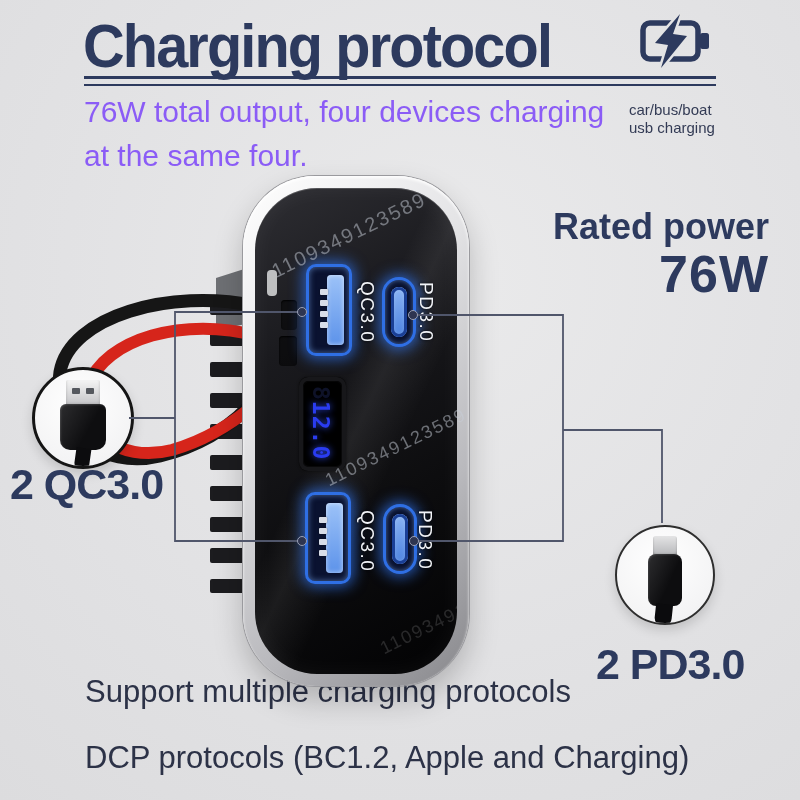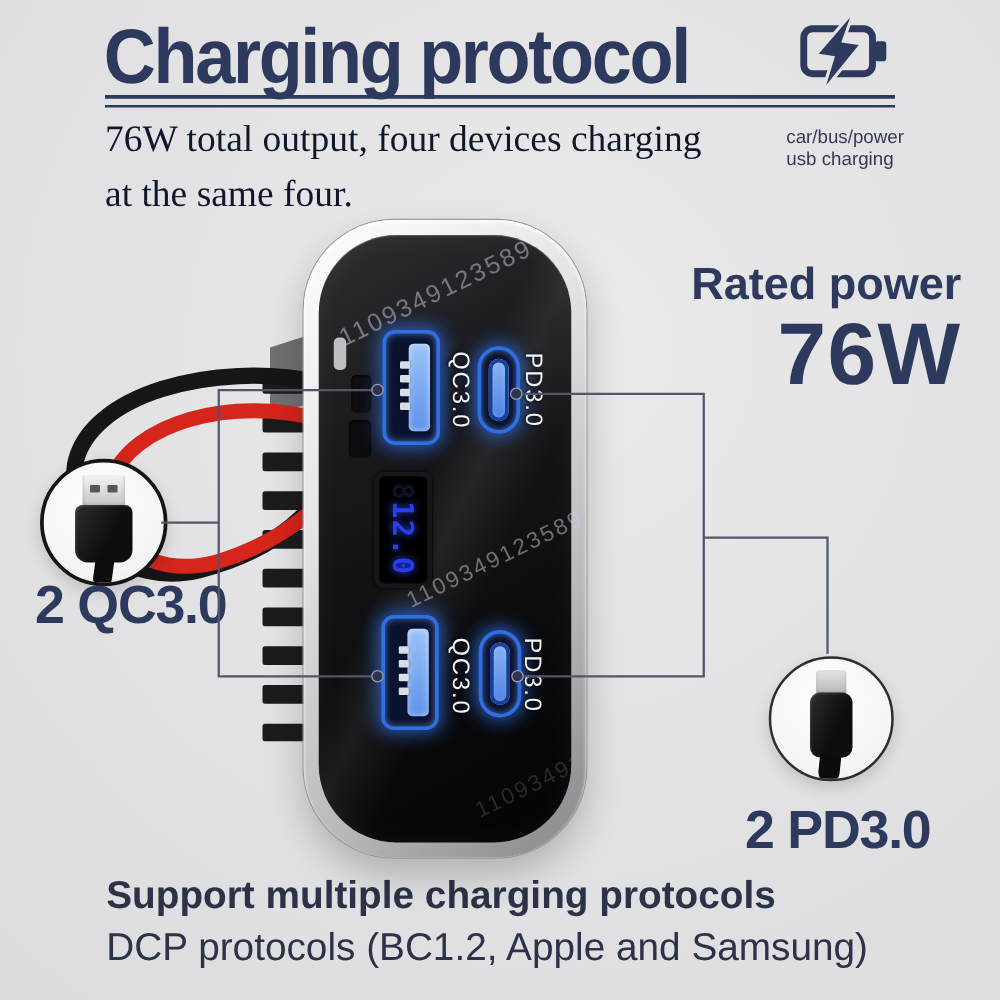--- a/index.html
+++ b/index.html
@@ -11,27 +11,27 @@
   .abs{position:absolute;}
   
   .title{
     left:83px;top:10px;font-size:62px;font-weight:700;letter-spacing:-2px;
     color:#2d3a5e;transform:scaleX(0.93);transform-origin:0 0;white-space:nowrap;
   }
   .battery-svg{left:640px;top:16px;overflow:visible;}
   .rule{left:84px;width:632px;background:#2d3a5e;}
   .rule1{top:76px;height:3px;}
   .rule2{top:84px;height:2px;}
-  .sub{left:84px;font-size:30px;color:#0f172a;white-space:nowrap;font-family:Liberation Serif, serif;}
+  .sub{left:84px;font-size:30px;color:#8b5cf6;white-space:nowrap;}
   .sub1{top:95px;}
   .sub2{top:139px;}
   .note{left:629px;top:101px;font-size:15px;line-height:17.5px;color:#333b55;}
   .rated{right:31px;top:206px;text-align:right;color:#2d3a5e;}
   .rated-label{font-size:36px;font-weight:700;letter-spacing:0px;}
-  .rated-value{font-size:70px;font-weight:700;line-height:1.0;margin-top:0px;letter-spacing:1px;}
+  .rated-value{font-size:52px;font-weight:700;line-height:1.0;margin-top:0px;letter-spacing:1px;}
   
   .mount{left:0;top:250px;z-index:4;}
   
   .device{
     left:243px;top:176px;width:226px;height:510px;border-radius:72px;z-index:10;
     background:linear-gradient(135deg,#ffffff 0%,#e4e4e6 35%,#b9b9bd 70%,#86868a 100%);
     box-shadow:0 0 0 1px #9a9a9e, 0 14px 30px rgba(0,0,0,0.22), inset 0 2px 3px rgba(255,255,255,0.9);
   }
   .face{
     position:absolute;left:12px;top:12px;right:12px;bottom:12px;border-radius:62px;overflow:hidden;
@@ -101,25 +101,25 @@
   .metal-a i:last-child{right:6px;}
   .body-a{position:absolute;left:25px;top:34px;width:46px;height:46px;border-radius:6px 6px 10px 10px;
     background:linear-gradient(120deg,#2d2d2f,#0e0e10 60%);box-shadow:inset 1px 1px 2px rgba(255,255,255,0.15);}
   .cable-a{position:absolute;left:40px;top:78px;width:15px;height:22px;background:#0c0c0e;border-radius:0 0 7px 7px;transform:rotate(8deg);}
   .metal-c{position:absolute;left:36px;top:9px;width:24px;height:20px;border-radius:3px;
     background:linear-gradient(180deg,#e4e4e5,#b5b6b9);box-shadow:inset 0 -2px 2px rgba(0,0,0,0.25);}
   .body-c{position:absolute;left:31px;top:27px;width:34px;height:52px;border-radius:8px;
     background:linear-gradient(115deg,#2d2d2f,#0d0d0f 60%);box-shadow:inset 1px 1px 2px rgba(255,255,255,0.12);}
   .cable-c{position:absolute;left:38px;top:77px;width:17px;height:22px;background:#0b0b0d;border-radius:0 0 8px 8px;transform:rotate(6deg);}
   .c-label{font-size:43px;font-weight:700;letter-spacing:-1px;color:#2d3a5e;z-index:26;white-space:nowrap;}
-  .qc-label{left:28px;top:460px;}
+  .qc-label{left:10px;top:460px;}
   .pd-label{left:596px;top:640px;}
   
   .footer-line{left:85px;font-size:31px;color:#2c3247;white-space:nowrap;}
-  .f1{top:698px;font-weight:bold;}
+  .f1{top:674px;}
   .f2{top:740px;}
   
   .lines{left:0;top:0;z-index:30;pointer-events:none;}
 </style>
 </head>
 <body>
 
 <div>
 
   <div class="abs title">Charging protocol</div>
@@ -130,21 +130,21 @@
     <polygon points="40,-2 15,27 28,29 21,52 47,20 33,18" fill="#2d3a5e" stroke="#e3e3e4" stroke-width="5" paint-order="stroke"></polygon>
   </svg>
 
   <div class="abs rule rule1"></div>
   <div class="abs rule rule2"></div>
 
   <div class="abs sub sub1">76W total output, four devices charging</div>
   <div class="abs sub sub2">at the same four.</div>
 
   <div class="abs note">
-    <div>car/bus/power</div>
+    <div>car/bus/boat</div>
     <div>usb charging</div>
   </div>
 
   <div class="abs rated">
     <div class="rated-label">Rated power</div>
     <div class="rated-value">76W</div>
   </div>
 
   <svg class="abs mount" width="340" height="420" viewBox="0 250 340 420">
     <polygon points="216,278 266,262 266,320 216,330" fill="#6e7074"></polygon>
@@ -225,21 +225,21 @@
   <div class="abs c-label qc-label">2 QC3.0</div>
 
   <div class="c-circle pd-circle">
     <div class="metal-c"></div>
     <div class="body-c"></div>
     <div class="cable-c"></div>
   </div>
   <div class="abs c-label pd-label">2 PD3.0</div>
 
   <div class="abs footer-line f1">Support multiple charging protocols</div>
-  <div class="abs footer-line f2">DCP protocols (BC1.2, Apple and Samsung)</div>
+  <div class="abs footer-line f2">DCP protocols (BC1.2, Apple and Charging)</div>
 
   <svg class="abs lines" width="800" height="800" viewBox="0 0 800 800">
     <g fill="none" stroke="#50566b" stroke-width="1.8">
       <path d="M302,312 H175 V541 H302"></path>
       <path d="M175,418 H129"></path>
       <path d="M413,315 H563 V541 H414"></path>
       <path d="M563,430 H662 V523"></path>
     </g>
     <g fill="#2e3550" stroke="#9aa0b4" stroke-width="1">
       <circle cx="302" cy="312" r="4.5"></circle>

